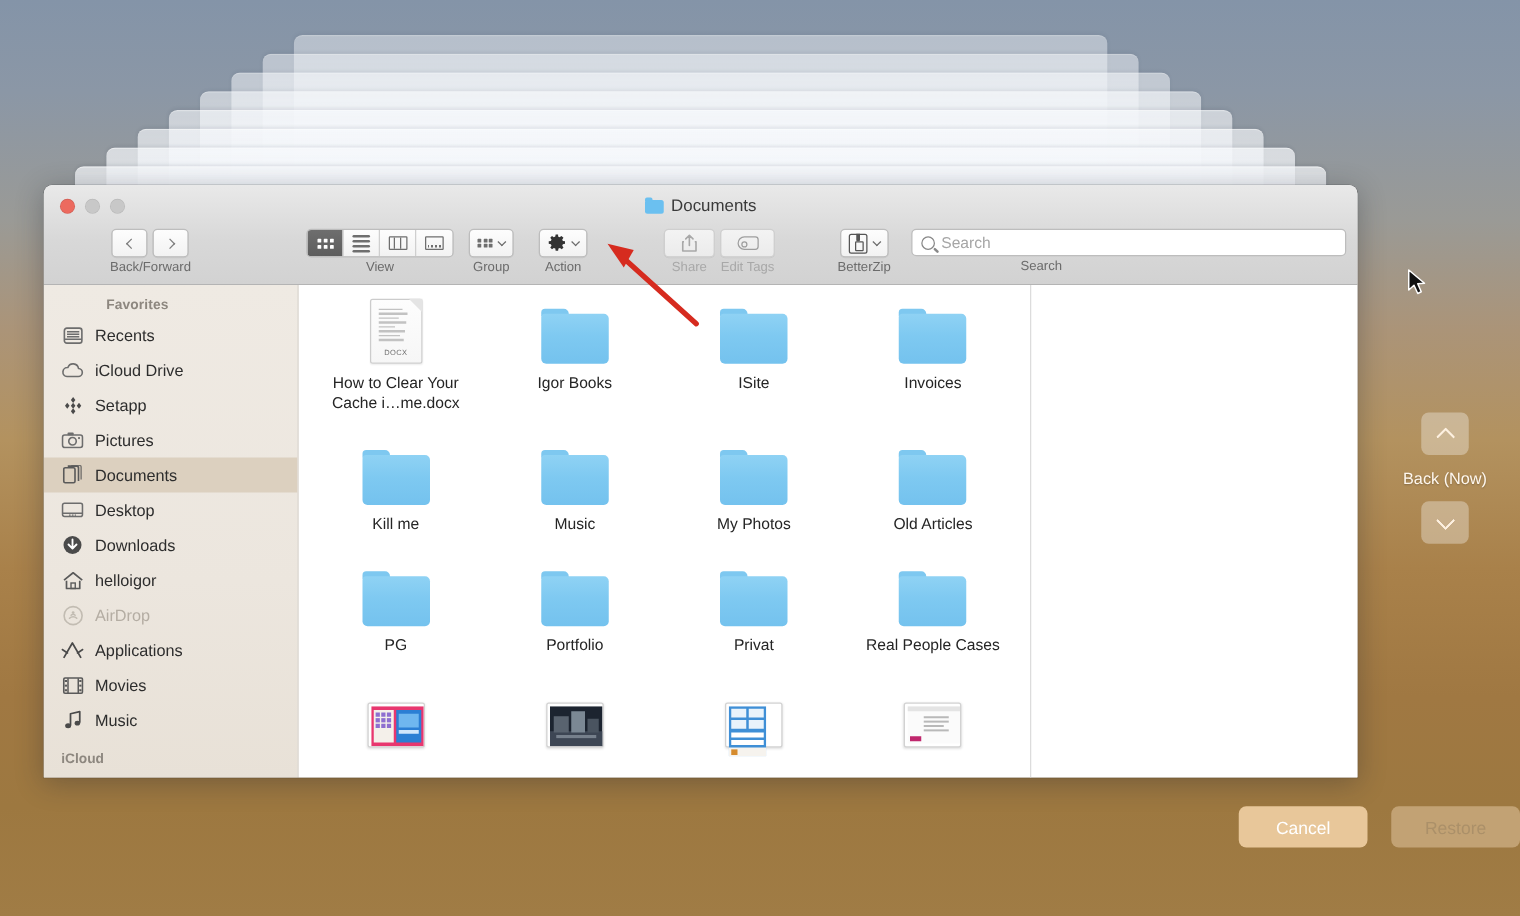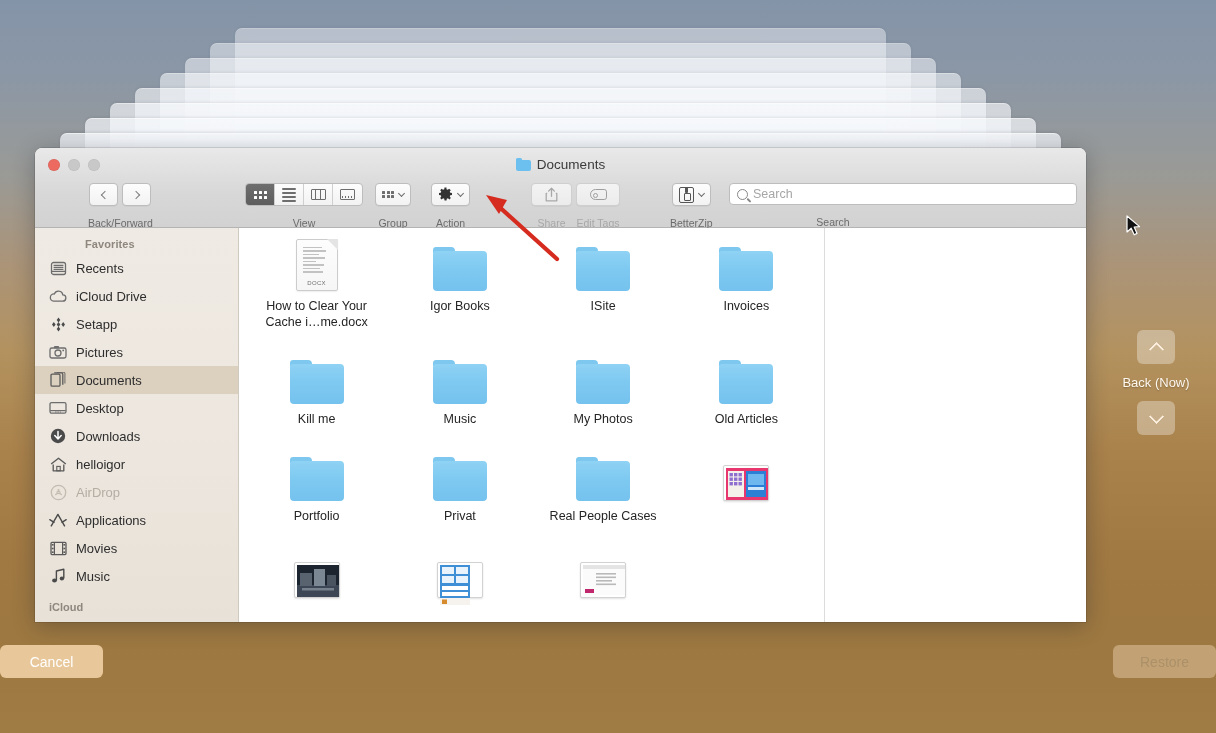--- a/index.html
+++ b/index.html
@@ -67,21 +67,21 @@
     background:#6bc0f0; border-radius:1.5px 2px 2px 2px;
   }
   .folder-mini::after {
     content:""; position:absolute; left:0; top:0px; width:6px; height:3px;
     background:#6bc0f0; border-radius:1.5px 1.5px 0 0;
   }
 
   
   #toolbar { position: absolute; left: 0; right: 0; top: 31px; height: 49px; }
   .tgroup { position: absolute; display: flex; flex-direction: column; align-items: center; }
-  .tlabel { font-size: 10.5px; color: #6b6b6b; margin-top: 12px; line-height: 11px; white-space: nowrap; }
+  .tlabel { font-size: 10.5px; color: #6b6b6b; margin-top: 3px; line-height: 11px; white-space: nowrap; }
   .tlabel.dim { color: #a8a8a8; }
 
   .btn {
     background: linear-gradient(to bottom, #fdfdfd, #f2f2f2);
     border: .5px solid #bdbdbd;
     border-radius: 4px;
     display: flex; align-items: center; justify-content: center;
     height: 23px;
     box-shadow: 0 .5px .5px rgba(0,0,0,.07);
   }
@@ -219,21 +219,21 @@
            display:flex; align-items:center; justify-content:center; }
   .tmchev { width:11px; height:11px; border-top:2.2px solid #fdf0e0; border-left:2.2px solid #fdf0e0;
             border-radius:1px; }
   .tmchev.up { transform: rotate(45deg); margin-top:4px; }
   .tmchev.down { transform: rotate(-135deg); margin-bottom:4px; }
   #tm-label { font-size:13px; color:#fff8ef; margin:11px 0; white-space:nowrap;
               text-shadow:0 1px 1.5px rgba(0,0,0,.25); }
 
   
   #bottombar { position:absolute; left:0; right:0; top:645px; display:flex;
-               justify-content:space-between; gap:46px; }
+               justify-content:flex-end; gap:19px; }
   .actbtn { width:103px; height:33px; border-radius:6px; font-size:14px;
             display:flex; align-items:center; justify-content:center;
             font-family:"Liberation Sans",sans-serif; border:none; }
   #cancel-btn { background:#e8c79a; color:#ffffff; }
   #restore-btn { background:#c2a274; color:#ab9069; }
 
   
   #arrow { position:absolute; left:0; top:0; width:1216px; height:733px; pointer-events:none; }
   #cursor { position:absolute; left:1126px; top:215px; width:16px; height:22px; }
 </style>
@@ -595,20 +595,29 @@
             <div class="nm">My Photos</div>
           </div>
           <div class="cell">
             <div class="ic">
               <div class="folder">
                 <div class="tab"></div>
                 <div class="bod"></div>
               </div>
             </div>
             <div class="nm">Old Articles</div>
+          </div>
+          <div class="cell">
+            <div class="ic">
+              <div class="folder">
+                <div class="tab"></div>
+                <div class="bod"></div>
+              </div>
+            </div>
+            <div class="nm">PG</div>
           </div>
           <div class="cell">
             <div class="ic">
               <div class="folder">
                 <div class="tab"></div>
                 <div class="bod"></div>
               </div>
             </div>
             <div class="nm">Portfolio</div>
           </div>

